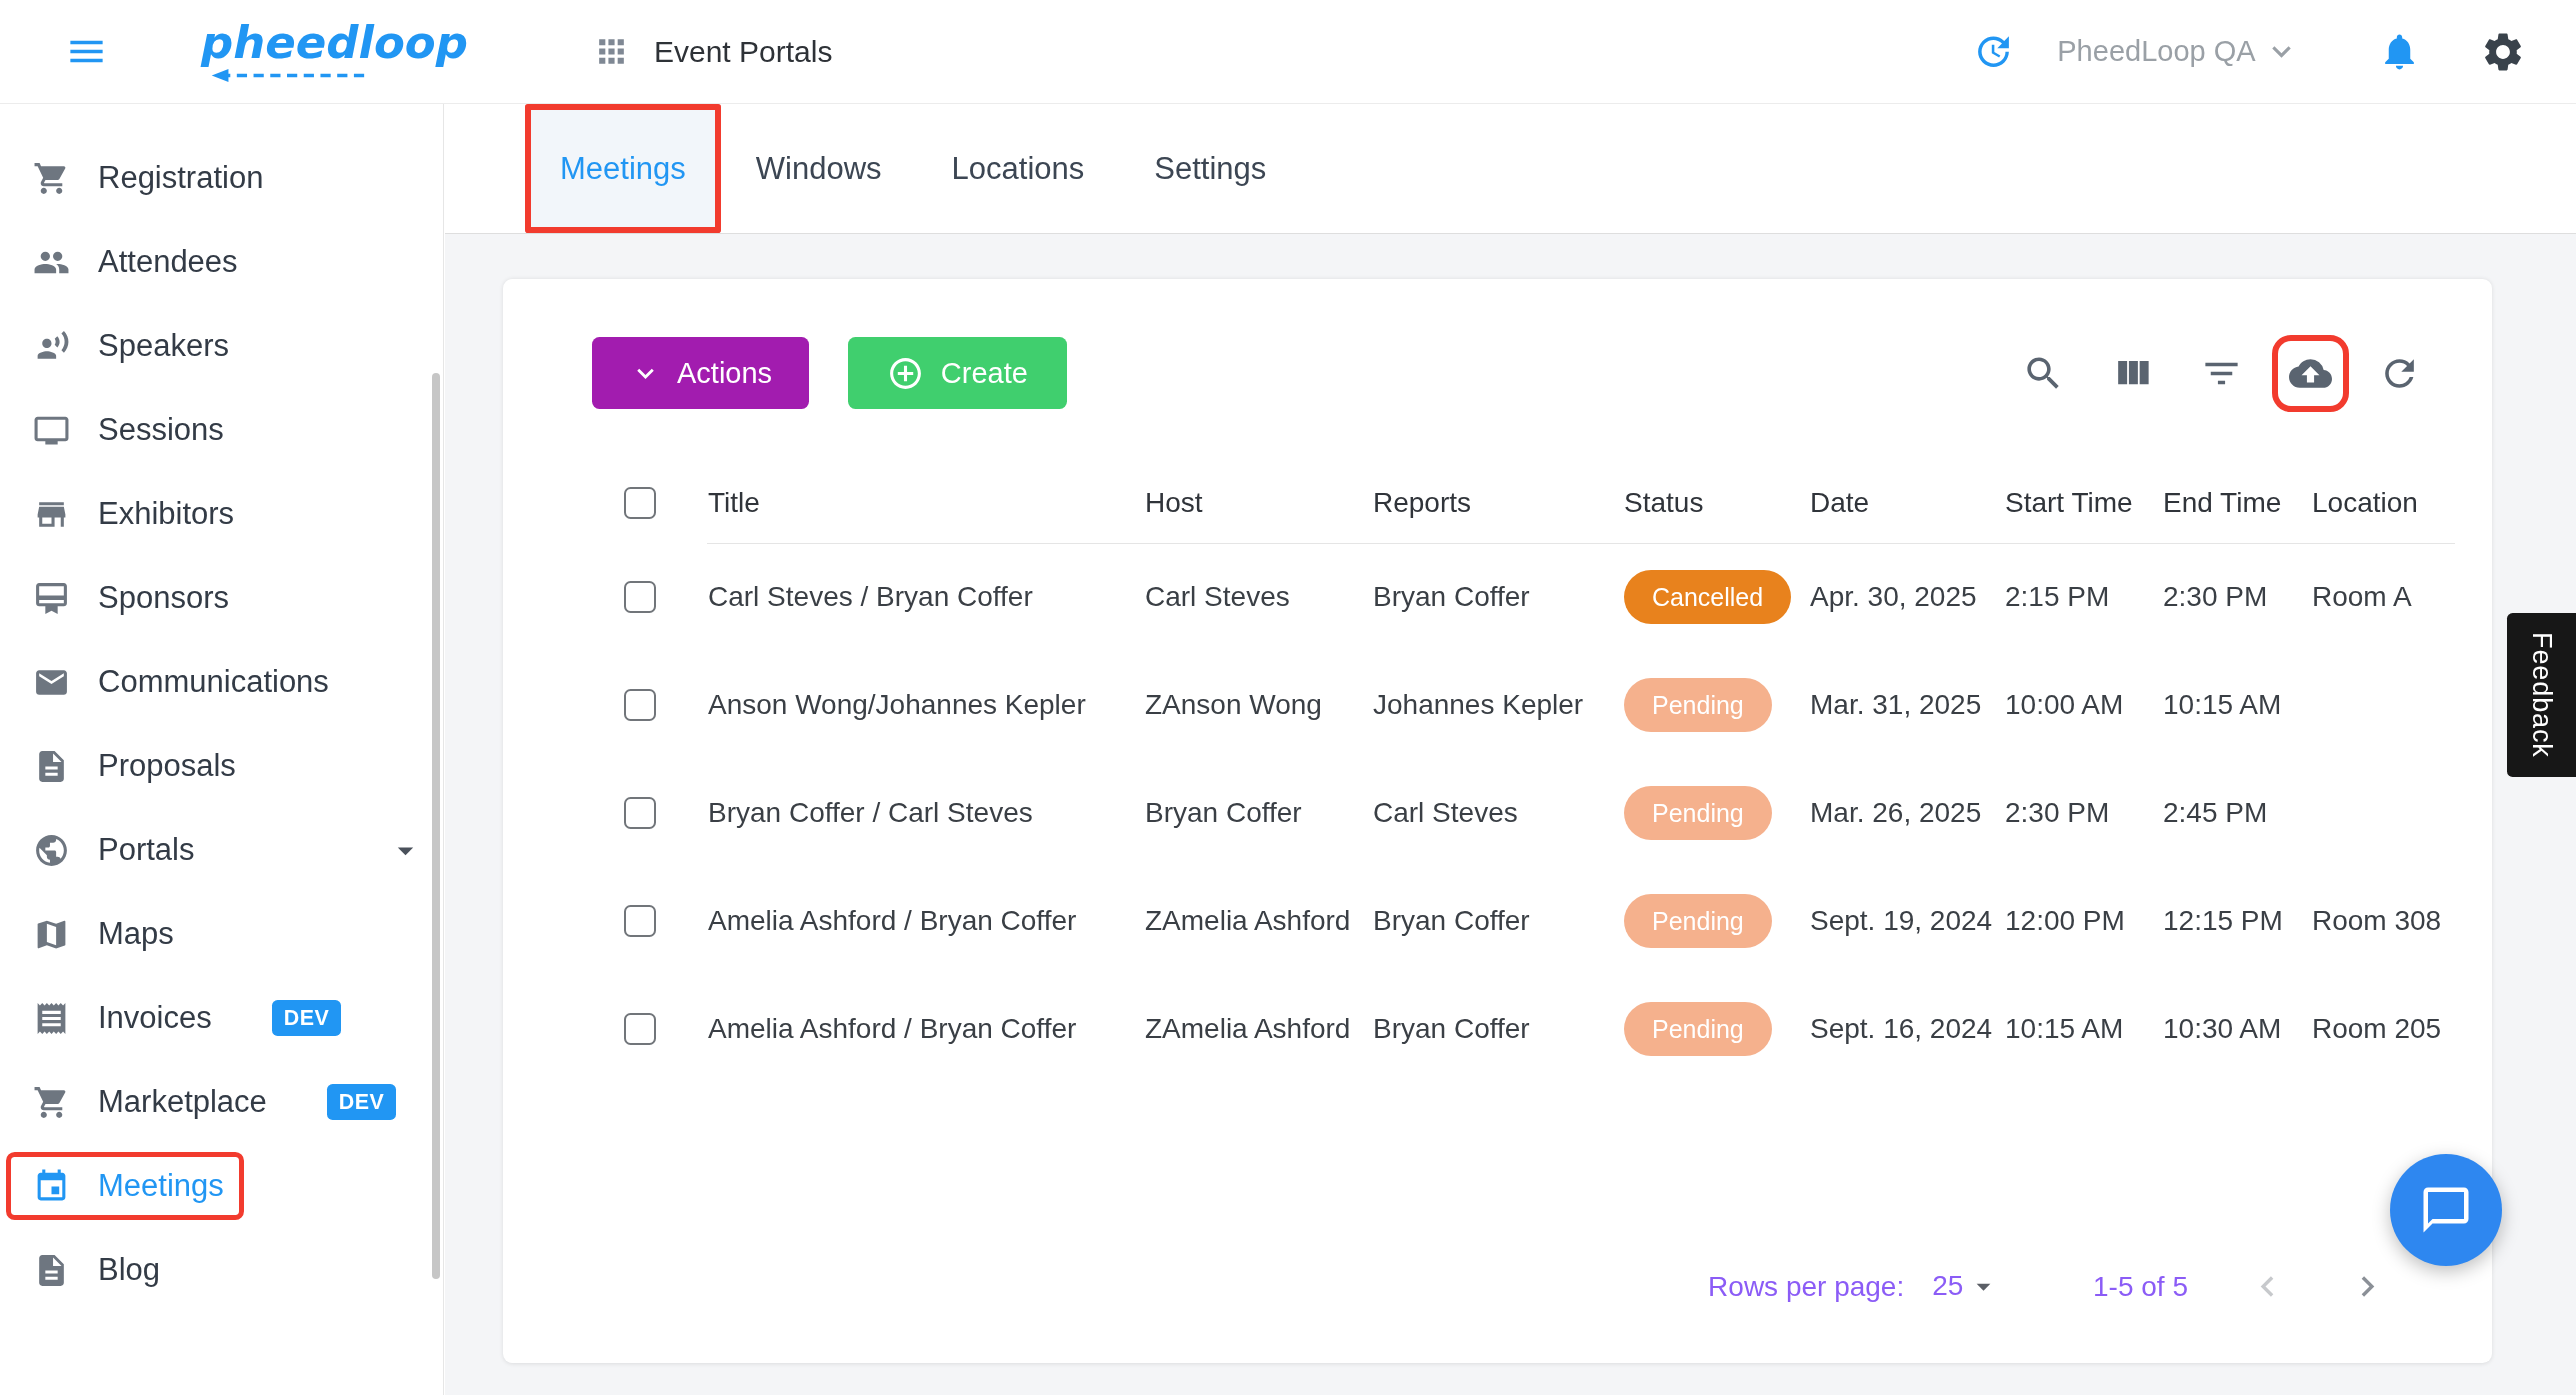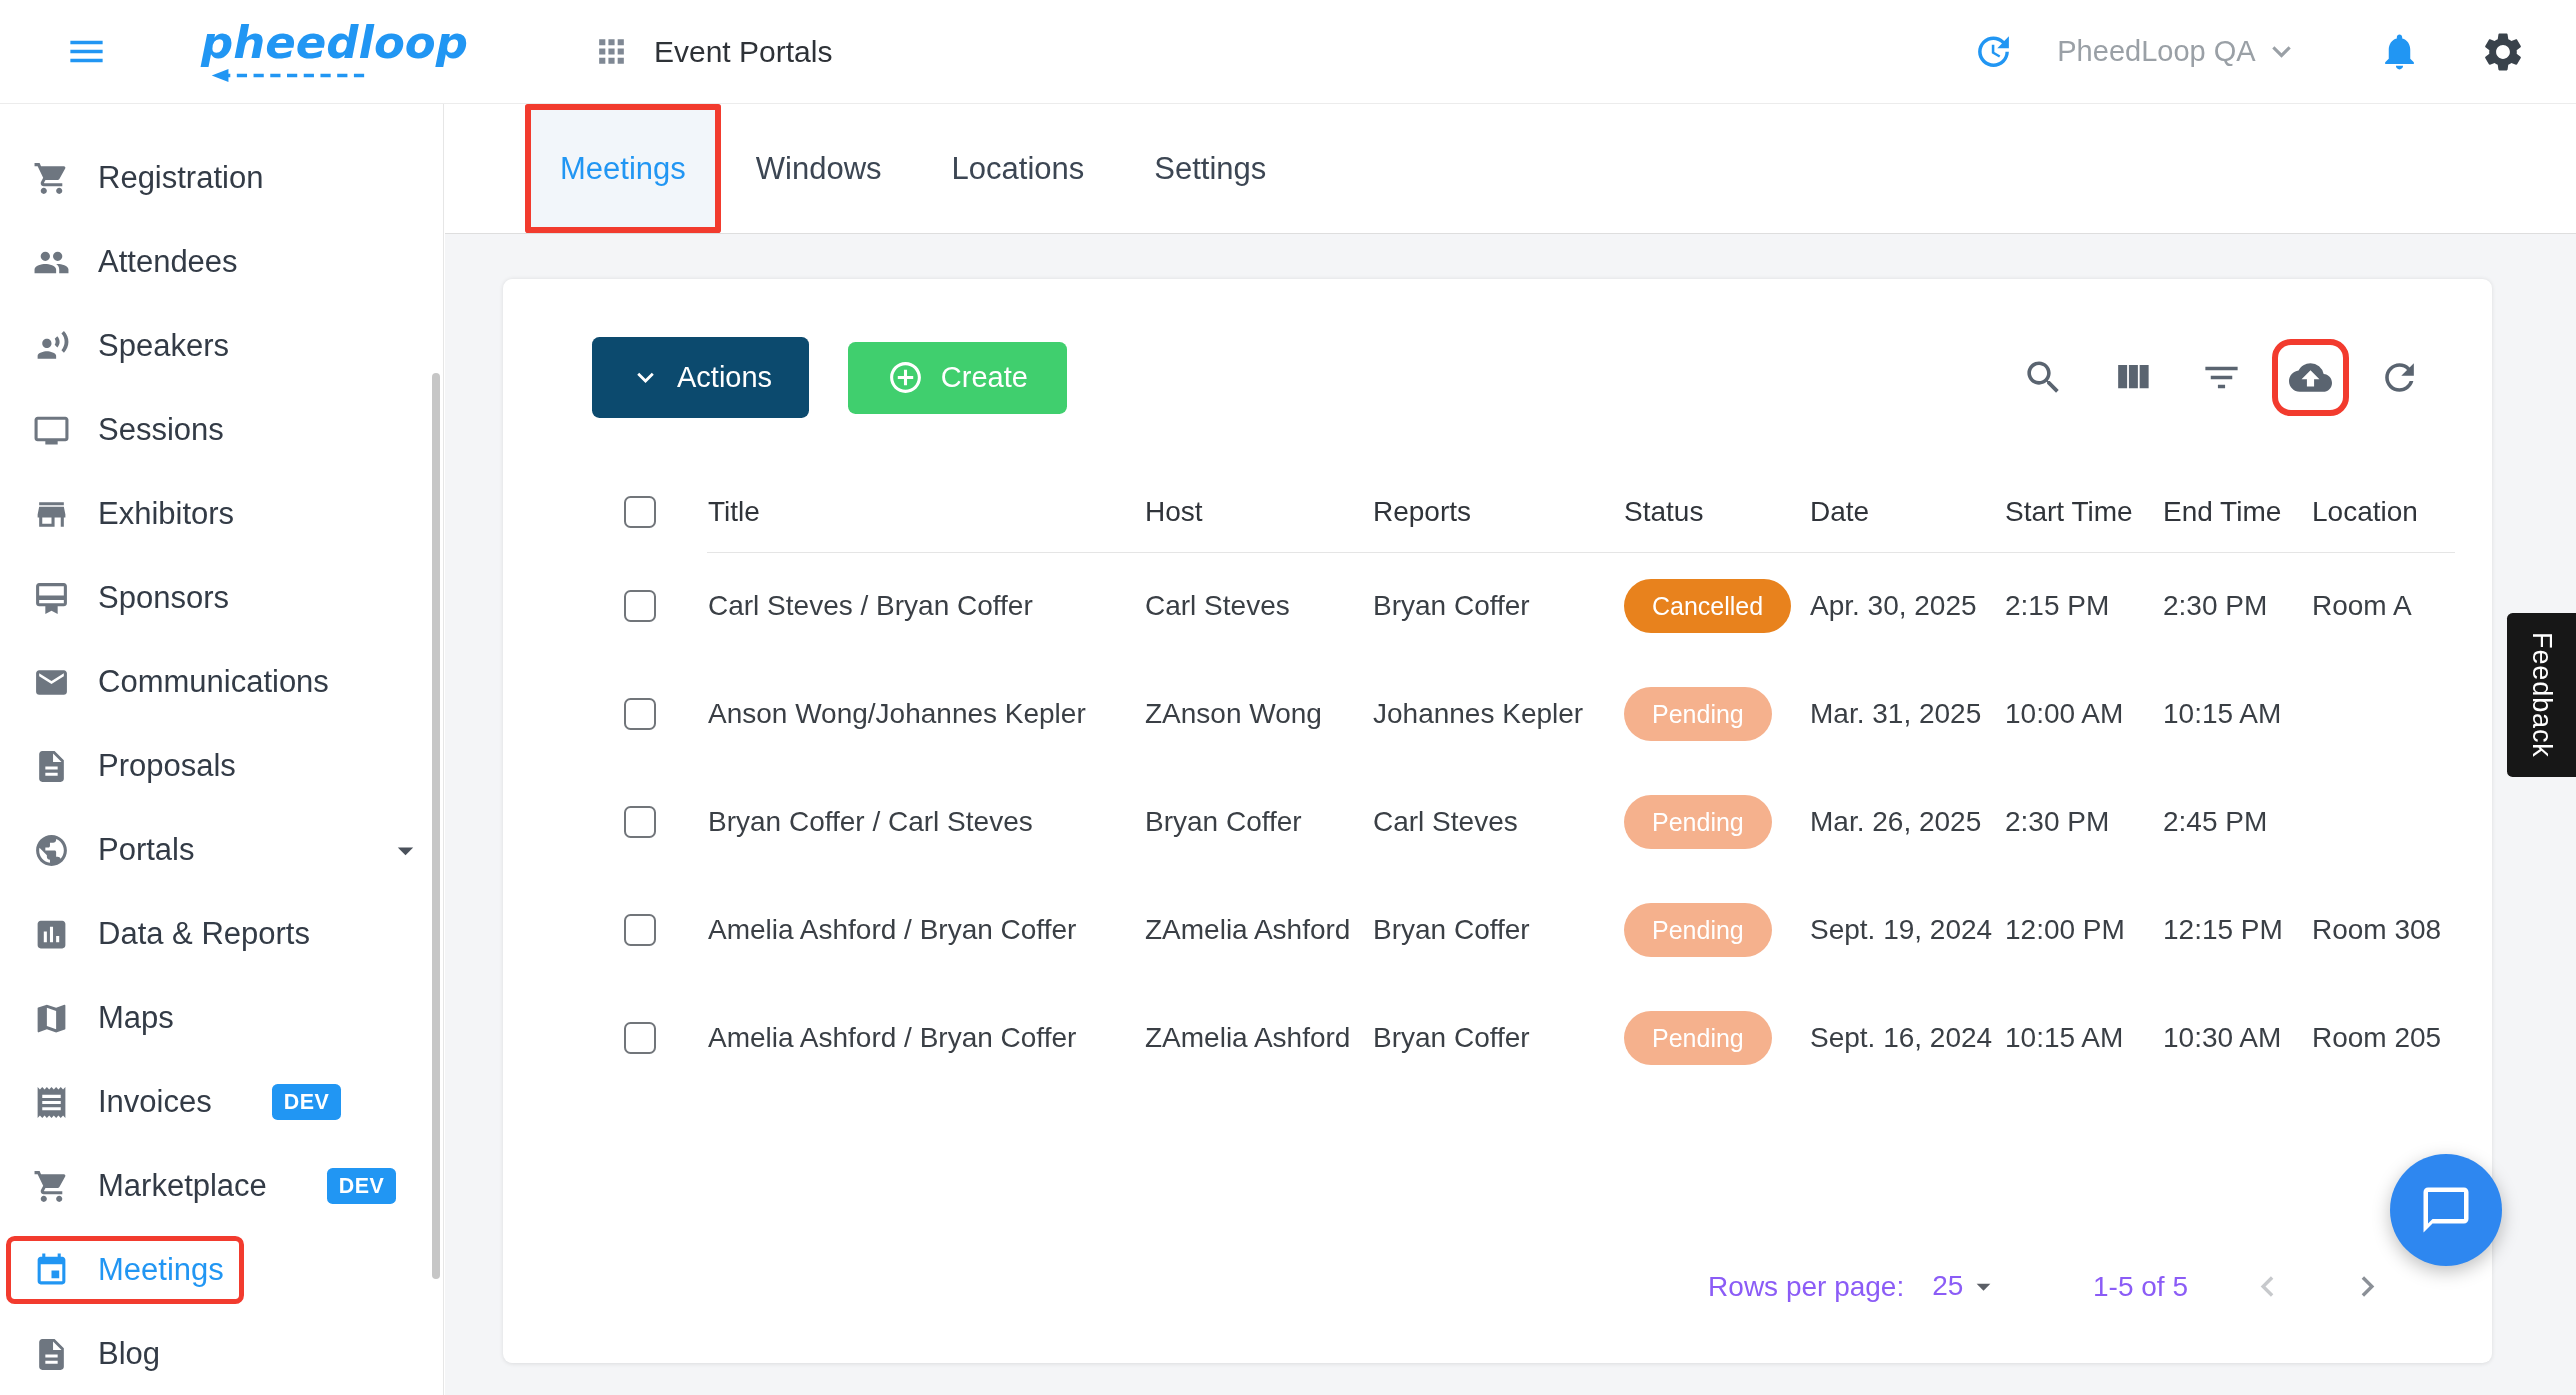--- a/index.html
+++ b/index.html
@@ -54,21 +54,21 @@
   .tab.active { color:#2196f3; background:#f2f6fa; }
   .tab.annotated { outline:6.5px solid #f23b2e; outline-offset:-6.5px; border-radius:2.8px; }
   .content { flex:1; background:#f4f5f7; padding:45px 84px 33px 58px; }
   .card { width:100%; height:100%; background:#fff; border-radius:9.3px;
     box-shadow:0 0.9px 4.6px rgba(0,0,0,.10); position:relative; }
 
   
   .card-toolbar { display:flex; align-items:center; padding:58px 71px 0 89px; }
   .btn { border:none; border-radius:7.4px; color:#fff; font-size:29px; font-weight:500;
     display:inline-flex; align-items:center; cursor:pointer; font-family:inherit; }
-  .btn-actions { background:#0c4a6e; height:81px; padding:0 37px; gap:15px; }
+  .btn-actions { background:#a21caf; height:72px; padding:0 37px; gap:15px; }
   .btn-actions svg { width:33px; height:33px; fill:#fff; }
   .btn-create { background:#40cf6e; height:72px; padding:0 39px; gap:16.7px; margin-left:39px; }
   .btn-create svg { width:37px; height:37px; fill:#fff; }
   .tool-icons { margin-left:auto; display:flex; align-items:center; gap:46px; }
   .tool-icon { display:inline-flex; cursor:pointer; }
   .tool-icon svg { width:43px; height:43px; fill:#5a6470; }
   .tool-icon.annotated { outline:6.5px solid #f23b2e; outline-offset:11px; border-radius:1.9px; }
 
   
   .tbl { margin-top:59px; }
@@ -223,28 +223,20 @@
         <svg viewBox="0 0 24 24">
           <path d="M12 2C6.48 2 2 6.48 2 12s4.48 10 10 10 10-4.48 10-10S17.52 2 12 2zm-1 17.93c-3.95-.49-7-3.85-7-7.93 0-.62.08-1.21.21-1.79L9 15v1c0 1.1.9 2 2 2v1.93zm6.9-2.54c-.26-.81-1-1.39-1.9-1.39h-1v-3c0-.55-.45-1-1-1H8v-2h2c.55 0 1-.45 1-1V7h2c1.1 0 2-.9 2-2v-.41c2.93 1.19 5 4.06 5 7.41 0 2.08-.8 3.97-2.1 5.39z"></path>
         </svg>
       </span>
     <span class="side-label">Portals</span>
     <span class="side-caret">
         <svg viewBox="0 0 24 24">
           <path d="M7 10l5 5 5-5z"></path>
         </svg>
       </span>
-  </div>
-  <div class="side-item">
-    <span class="sicon">
-        <svg viewBox="0 0 24 24">
-          <path d="M19 3H5c-1.1 0-2 .9-2 2v14c0 1.1.9 2 2 2h14c1.1 0 2-.9 2-2V5c0-1.1-.9-2-2-2zM9 17H7v-7h2v7zm4 0h-2V7h2v10zm4 0h-2v-4h2v4z"></path>
-        </svg>
-      </span>
-    <span class="side-label">Data &amp; Reports</span>
   </div>
   <div class="side-item">
     <span class="sicon">
         <svg viewBox="0 0 24 24">
           <path d="M20.5 3l-.16.03L15 5.1 9 3 3.36 4.9c-.21.07-.36.25-.36.48V20.5c0 .28.22.5.5.5l.16-.03L9 18.9l6 2.1 5.64-1.9c.21-.07.36-.25.36-.48V3.5c0-.28-.22-.5-.5-.5zM15 19l-6-2.11V5l6 2.11V19z"></path>
         </svg>
       </span>
     <span class="side-label">Maps</span>
   </div>
   <div class="side-item">

